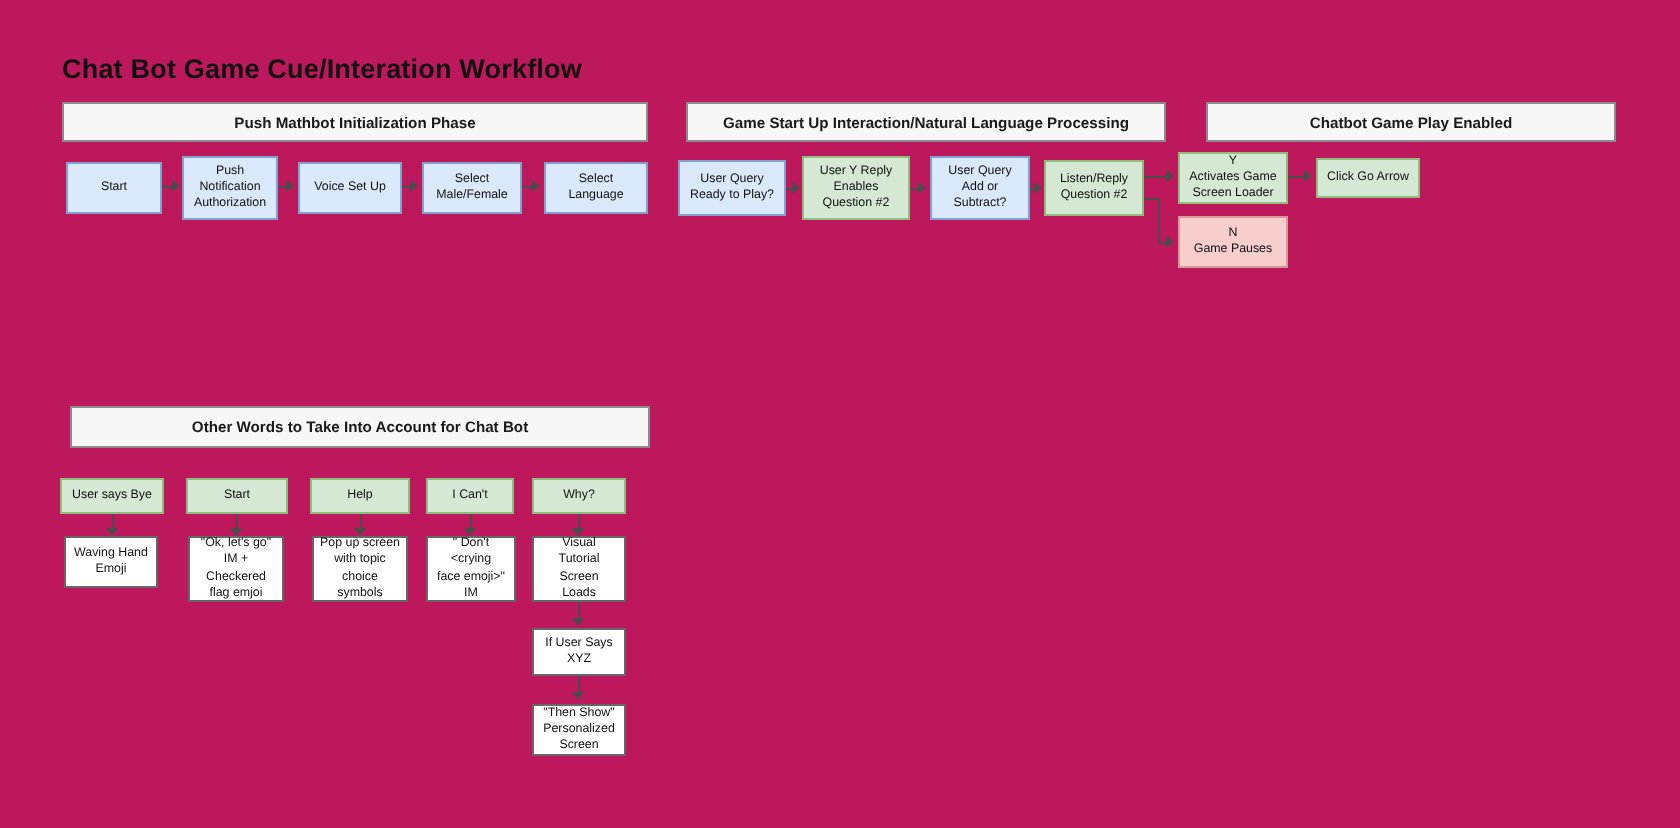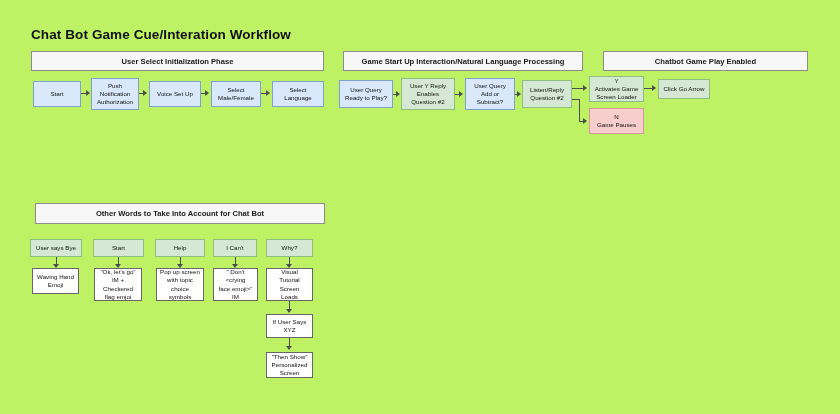--- a/index.html
+++ b/index.html
@@ -6,21 +6,21 @@
   html, body {
     margin: 0; padding: 0;
     width: 840px; height: 414px;
     background: #ffffff;
     font-family: "Liberation Sans", sans-serif;
   }
   #canvas {
     position: relative;
     width: 840px; height: 414px;
     overflow: hidden;
-    background: #bef264;
+    background: #be185d;
   }
   .title {
     position: absolute;
     left: 31px; top: 27px;
     font-size: 13.5px;
     font-weight: bold;
     color: #111111;
     letter-spacing: 0.1px;
     white-space: nowrap;
   }
@@ -71,21 +71,21 @@
     border-top: 4.5px solid #4d4d4d;
   }
 </style>
 </head>
 <body>
 
 <div id="canvas">
 
   <div class="title">Chat Bot Game Cue/Interation Workflow</div>
 
-  <div class="band" style="left:31px; top:51px; width:293px; height:20px;">User Select Initialization Phase</div>
+  <div class="band" style="left:31px; top:51px; width:293px; height:20px;">Push Mathbot Initialization Phase</div>
   <div class="band" style="left:603px; top:51px; width:205px; height:20px;">Chatbot Game Play Enabled</div>
   <div class="band" style="left:343px; top:51px; width:240px; height:20px;">Game Start Up Interaction/Natural Language Processing</div>
 
   <div class="node blue" style="left:33px; top:81px; width:48px; height:26px;">Start</div>
   <div class="node blue" style="left:91px; top:78px; width:48px; height:32px;">Push
 Notification
 Authorization</div>
   <div class="node blue" style="left:149px; top:81px; width:52px; height:26px;">Voice Set Up</div>
   <div class="node blue" style="left:211px; top:81px; width:50px; height:26px;">Select
 Male/Female</div>

